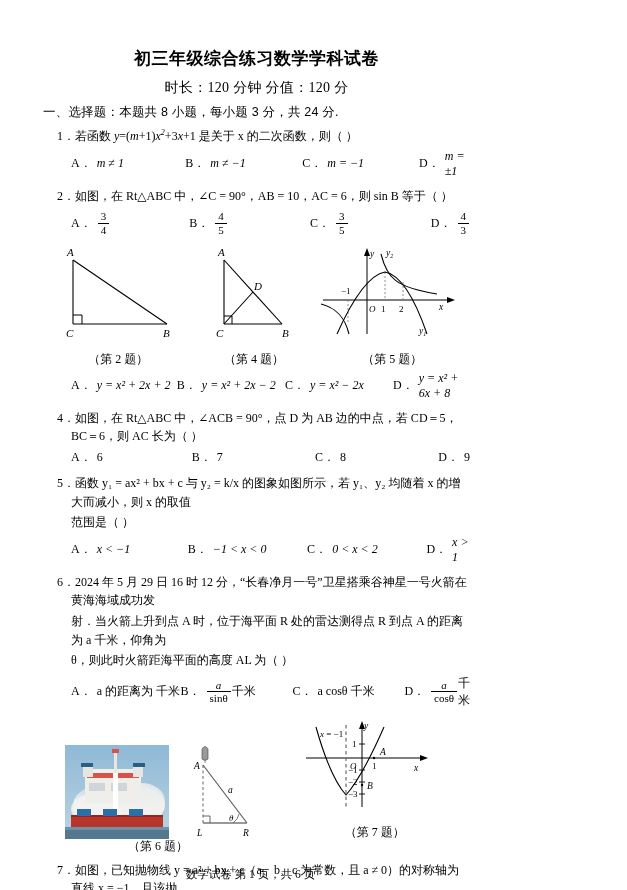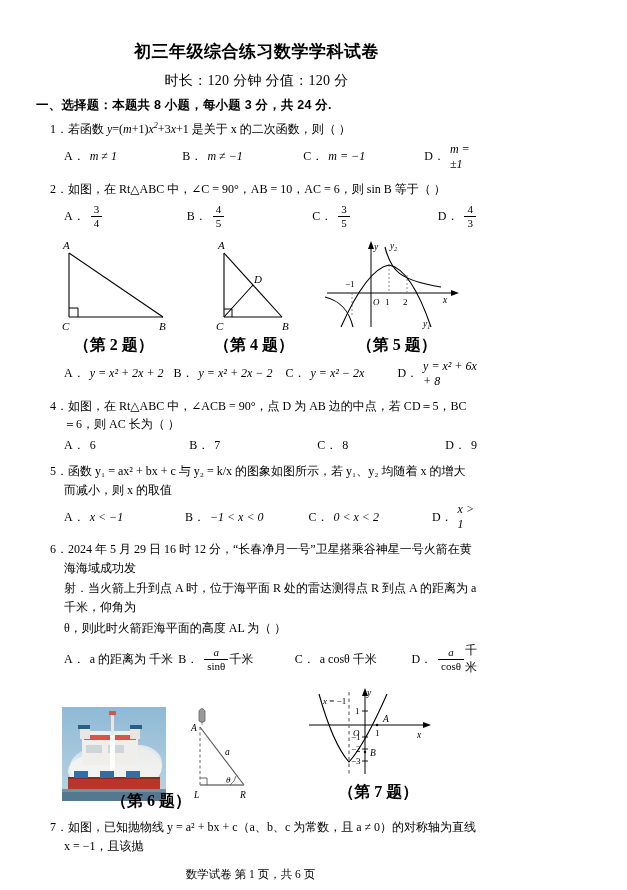--- a/index.html
+++ b/index.html
@@ -12,21 +12,21 @@
     height: 890px;
     font-family: "Liberation Serif", "DejaVu Serif", serif;
     color: #000000;
     position: relative;
     overflow: hidden;
   }
   .page {
     width: 513px;
     height: 890px;
     position: relative;
-    padding: 0;
+    padding: 7px;
     box-sizing: border-box;
   }
   .inner {
     padding: 40px 36px 0 36px;
     box-sizing: border-box;
   }
   .title {
     text-align: center;
     font-size: 17px;
     font-weight: bold;
@@ -35,21 +35,21 @@
     margin: 0 0 9px 0;
   }
   .subtitle {
     text-align: center;
     font-size: 14px;
     margin: 0 0 7px 0;
     letter-spacing: 0.3px;
   }
   .section-head {
     font-size: 12.5px;
-    font-weight: bold;
+    font-weight: normal;
     font-family: "Liberation Sans", "DejaVu Sans", sans-serif;
     margin: 0 0 6px 0;
     letter-spacing: 0.2px;
   }
   .q {
     font-size: 12px;
     line-height: 1.55;
     margin: 0 0 2px 0;
     padding-left: 14px;
     text-indent: -14px;
@@ -93,23 +93,22 @@
   .frac .num { padding: 0 3px; }
   .frac .den { padding: 0 3px; border-top: 1px solid #000; }
   .figrow {
     display: flex;
     justify-content: space-around;
     align-items: flex-end;
     margin: 4px 0 0 0;
   }
   .figcell { text-align: center; }
   .figcap {
-    font-size: 16px;
-    margin-top: 2px;
-    font-weight: bold;
+    font-size: 12px;
+    margin-top: 11px;
   }
   .footer {
     position: absolute;
     left: 0;
     right: 12px;
     bottom: 8px;
     text-align: center;
     font-size: 11.5px;
   }
   svg { display: block; }
@@ -279,20 +278,23 @@
           <span>8</span>
         </span>
     <span class="opt">
           <span class="lab">D．</span>
           <span>9</span>
         </span>
   </div>
 
   <div class="q" style="">
     <span>5．</span><span>函数 y₁ = ax² + bx + c 与 y₂ = k/x 的图象如图所示，若 y₁、y₂ 均随着 x 的增大而减小，则 x 的取值</span>
+  </div>
+  <div class="q-cont">
+    <span>范围是（  ）</span>
   </div>
   <div class="opts">
     <span class="opt opt-w1">
           <span class="lab">A．</span>
           <span class="mi">x &lt; −1</span>
         </span>
     <span class="opt opt-w2">
           <span class="lab">B．</span>
           <span class="mi">−1 &lt; x &lt; 0</span>
         </span>

